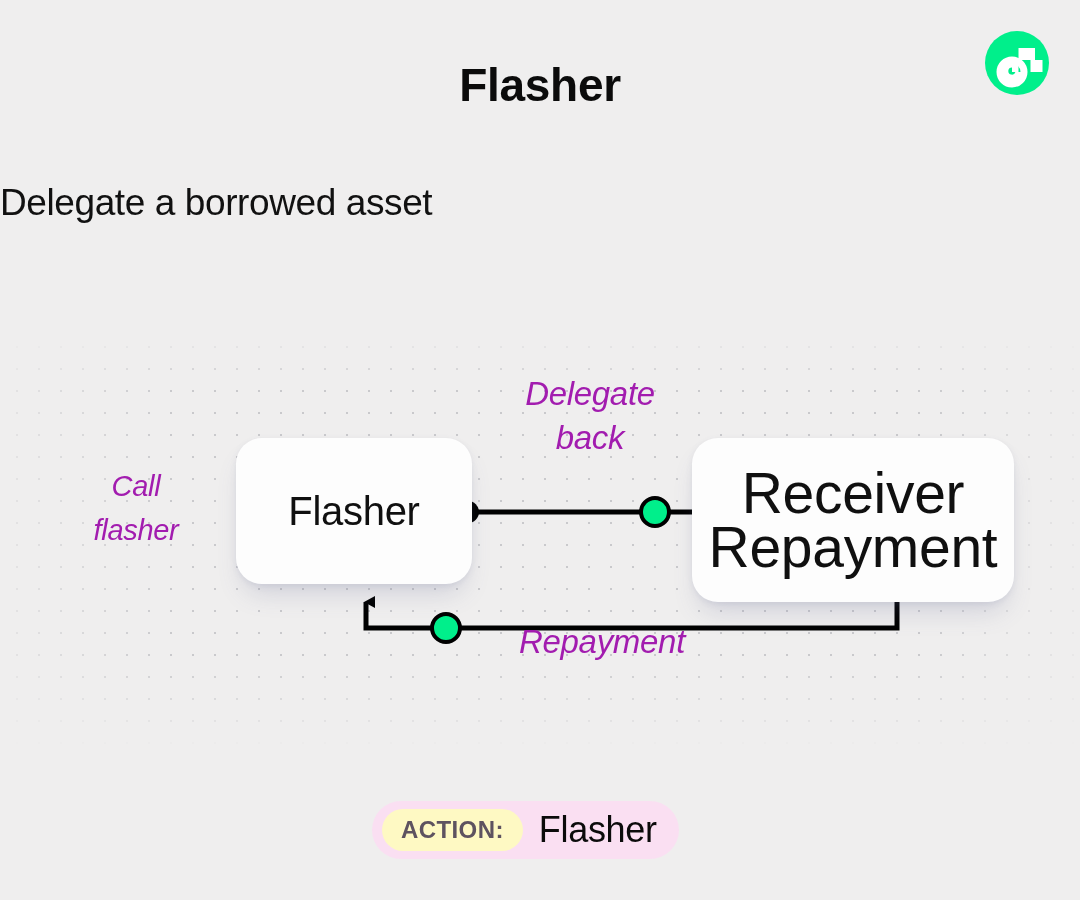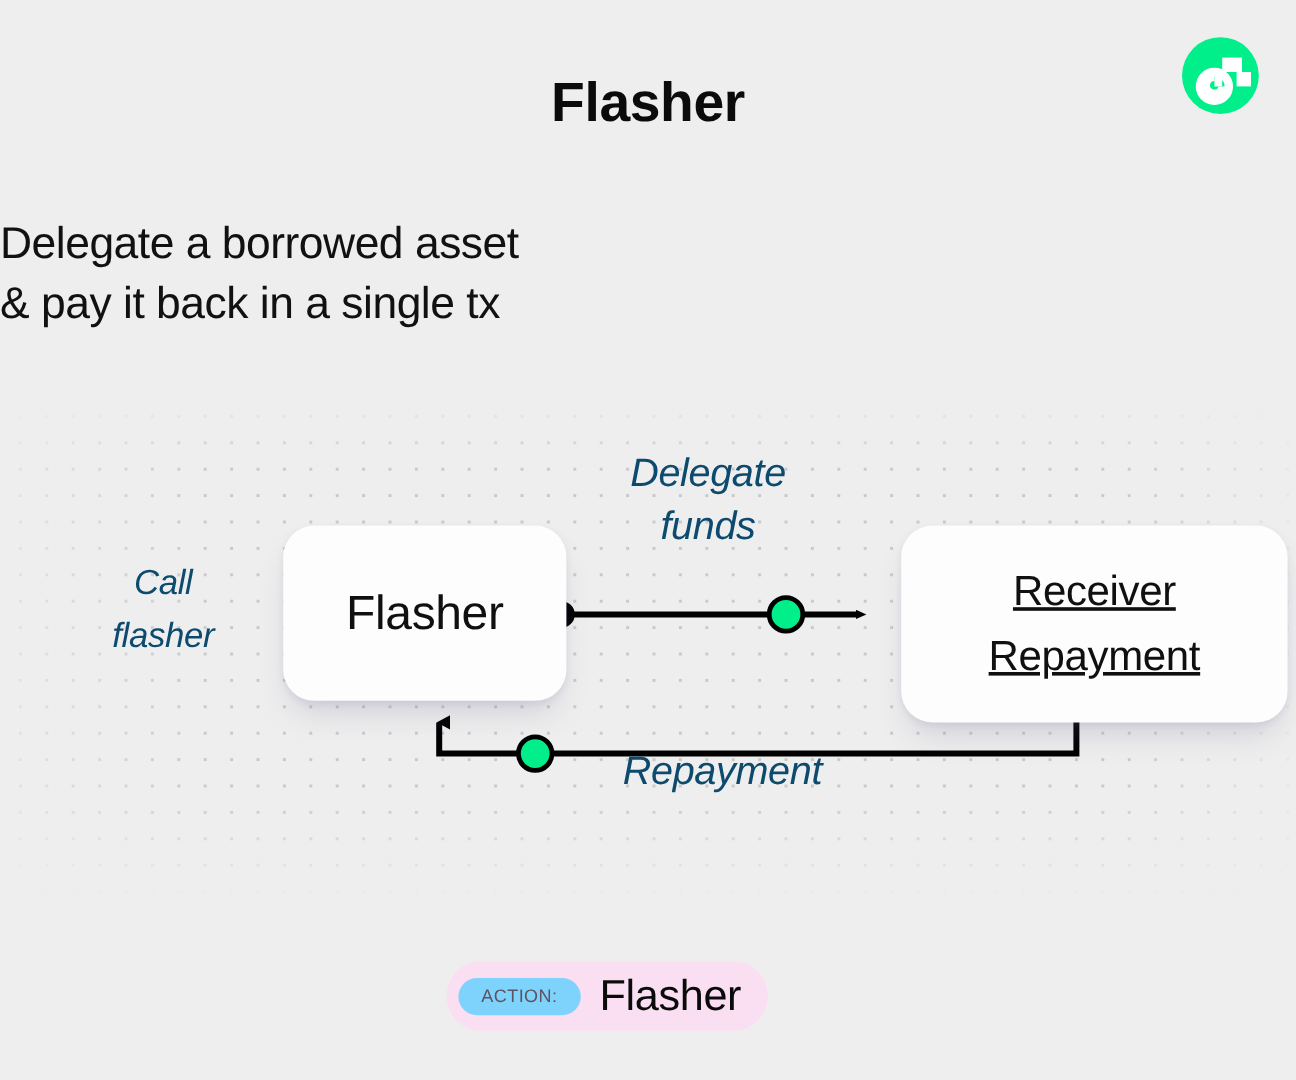--- a/index.html
+++ b/index.html
@@ -108,34 +108,33 @@
   }
   .node-flasher {
     left: 236px;
     top: 108px;
     width: 236px;
     height: 146px;
     font-size: 40px;
     line-height: 48px;
   }
   .node-receiver {
-    left: 751px;
+    left: 692px;
     top: 108px;
     width: 322px;
     height: 164px;
-    font-size: 35px;
+    font-size: 57px;
     line-height: 54px;
-    text-decoration: underline;
   }
 
   
   .edge-label {
     position: absolute;
     font-style: italic;
-    color: #0c4a6e;
+    color: #a21caf;
     text-align: center;
     letter-spacing: -0.3px;
   }
   .label-call {
     left: 38px;
     top: 134px;
     width: 196px;
     font-size: 29px;
     line-height: 44px;
   }
@@ -161,24 +160,24 @@
     top: 801px;
     height: 58px;
     border-radius: 29px;
     background: #fadff2;
     display: flex;
     align-items: center;
     padding: 0 22px 0 10px;
     gap: 16px;
   }
   .badge-key {
-    background: #7dd3fc;
+    background: #fef9c3;
     color: #5e5360;
-    font-size: 15px;
-    font-weight: 400;
+    font-size: 24px;
+    font-weight: 700;
     letter-spacing: 0.4px;
     padding: 7px 19px;
     border-radius: 22px;
   }
   .badge-value {
     font-size: 36px;
     color: #0b0b0b;
     letter-spacing: -0.3px;
   }
 </style>
@@ -197,21 +196,20 @@
         <path d="M27 29 a12 12 0 1 0 12 12 h-8.6 a3.6 3.6 0 1 1 -3.4 -4.6 z" fill="#ffffff"></path>
         <circle cx="27" cy="41" r="12" fill="none" stroke="#ffffff" stroke-width="7"></circle>
       </svg>
     </div>
   </div>
 
   <div class="title">Flasher</div>
 
   <div class="subtitle">
     <div>Delegate a borrowed asset</div>
-    <div>&amp; pay it back in a single tx</div>
   </div>
 
   <div class="stage">
 
     <div class="dotgrid"></div>
 
     <svg class="edges" width="1080" height="430" viewBox="0 0 1080 430">
       <defs>
         <marker id="arrowRight" markerWidth="10" markerHeight="10" refX="1" refY="4" orient="auto" markerUnits="userSpaceOnUse">
           <path d="M0,0 L0,8 L9,4 z" fill="#000000"></path>
@@ -241,21 +239,21 @@
       </span>
     </div>
 
     <div class="edge-label label-call">
       <div>Call</div>
       <div>flasher</div>
     </div>
 
     <div class="edge-label label-delegate">
       <div>Delegate</div>
-      <div>funds</div>
+      <div>back</div>
     </div>
 
     <div class="edge-label label-repayment">Repayment</div>
   </div>
 
   <div class="badge">
     <span class="badge-key">ACTION:</span>
     <span class="badge-value">Flasher</span>
   </div>
 

